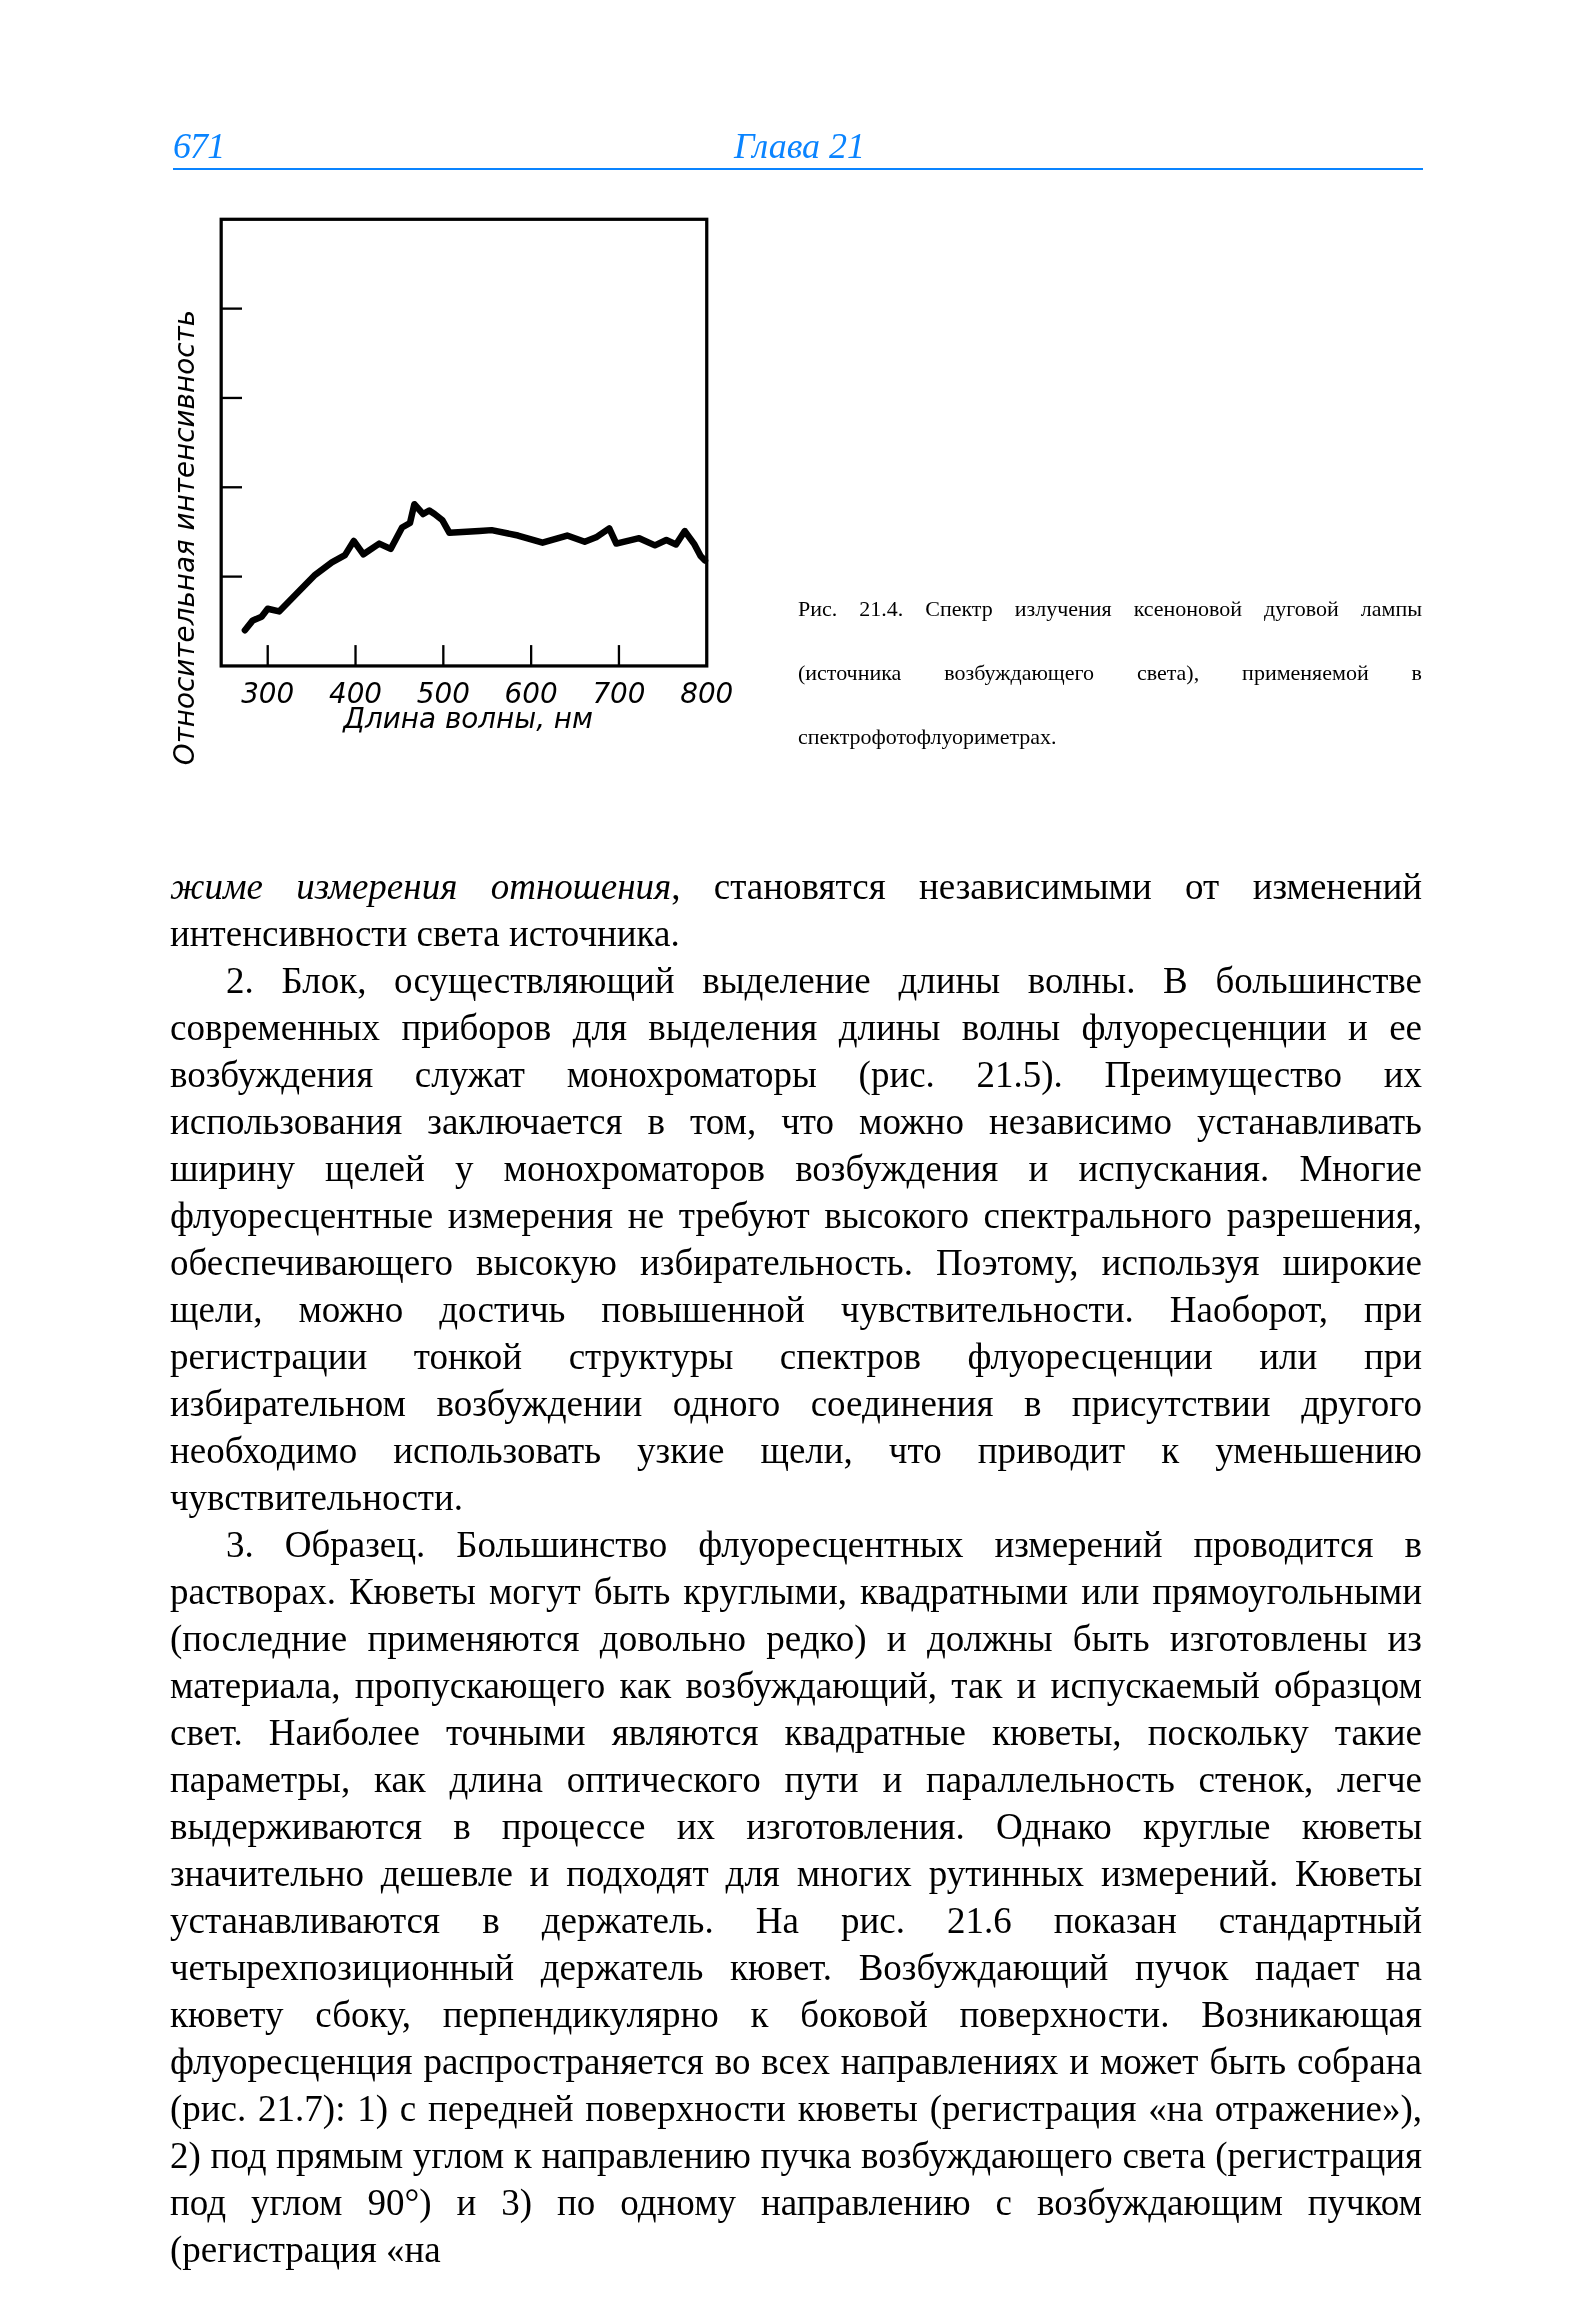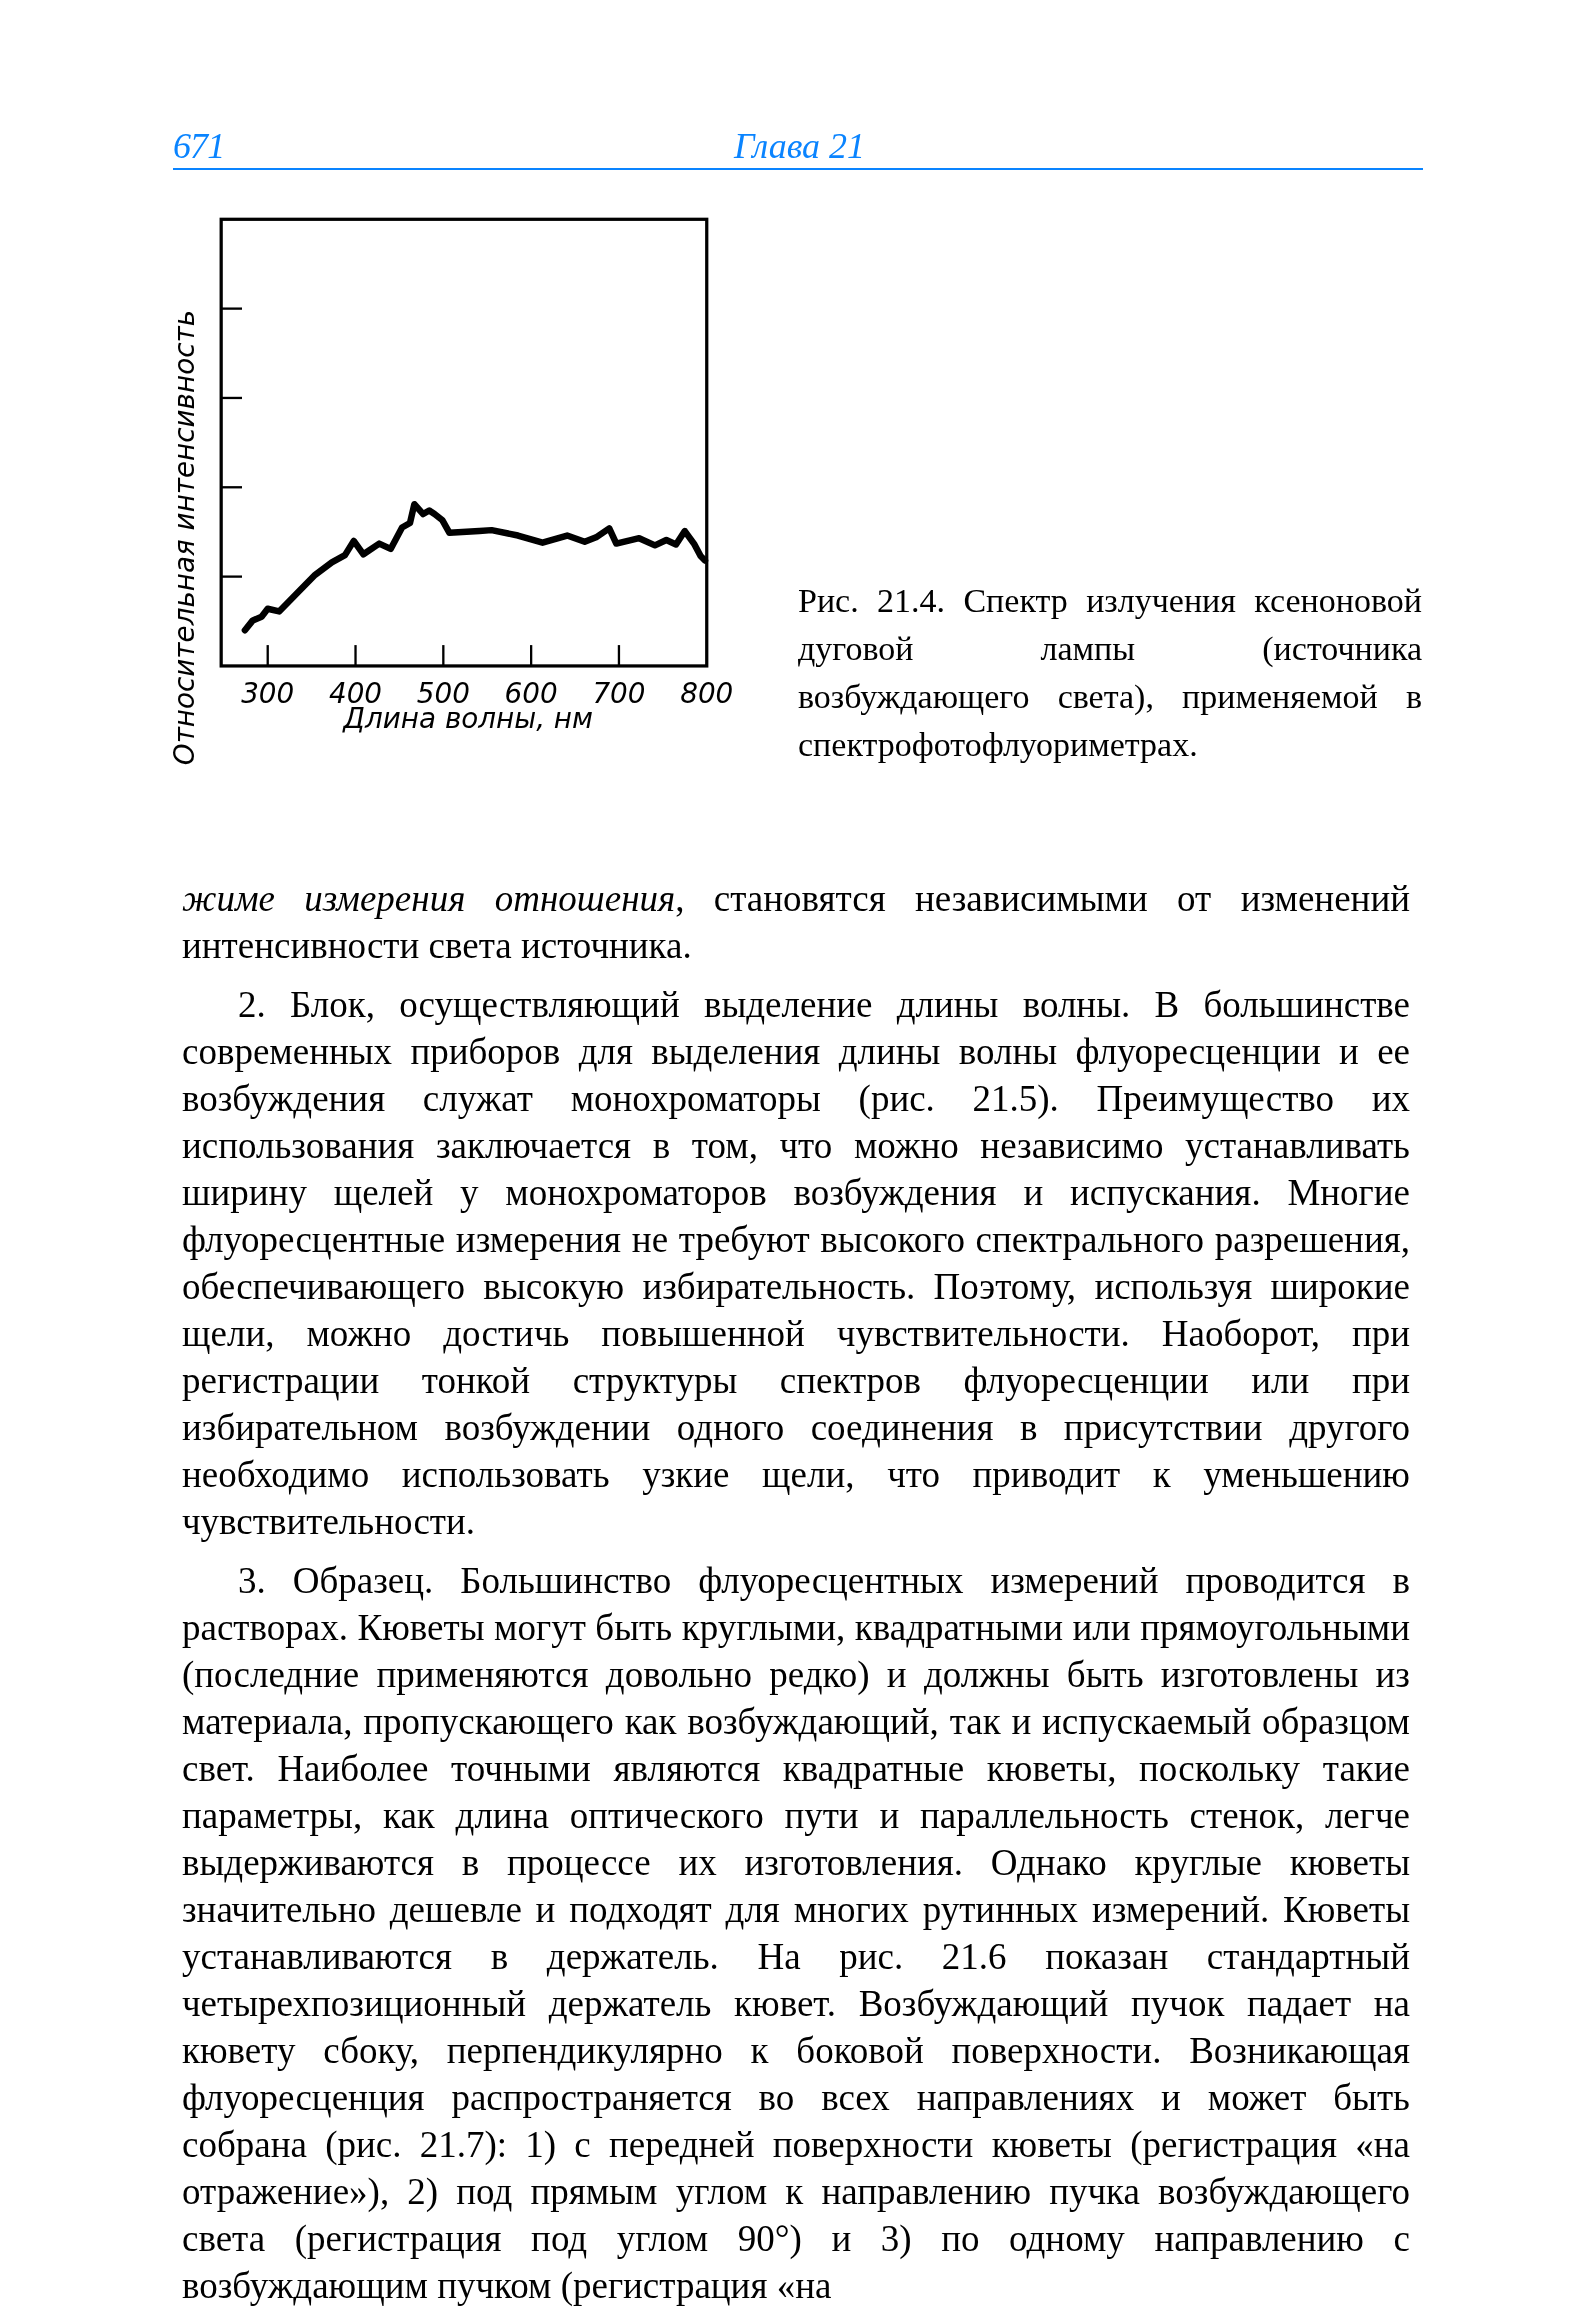--- a/index.html
+++ b/index.html
@@ -13,25 +13,25 @@
                color: #0a84ff; }
     .head-rule { position: absolute; left: 173px; top: 168px; width: 1250px; height: 2.3px; background: #0a84ff; }
 
     .figure { position: absolute; left: 162px; top: 204px; width: 603px; height: 556px; }
     .figure svg { position: absolute; left: 0; top: 0; overflow: visible; }
     .axis-title-y { font-family: "DejaVu Sans", sans-serif; font-style: italic; font-size: 60px; }
     .axis-title-x { font-family: "DejaVu Sans", sans-serif; font-style: italic; font-size: 60px; }
     .tick-label { font-family: "DejaVu Sans", sans-serif; font-style: italic; font-size: 60px; }
 
     .caption { position: absolute; left: 798px; top: 577px; width: 624px;
-               font-size: 34px; line-height: 48px; text-align: justify; }
+               font-size: 22px; line-height: 64px; text-align: justify; }
 
     .body-text { position: absolute; left: 170px; top: 863px; width: 1252px;
                  font-size: 37px; line-height: 47px; text-align: justify; }
-    .body-text p { margin: 12px; }
+    .body-text p { margin: 0; }
     .body-text p.indent { text-indent: 56px; }
     .body-text em { font-style: italic; }
   </style>
 </head>
 <body>
 
 <div class="running-head">
   <span class="page-num">671</span>
   <span class="chapter">Глава 21</span>
 </div>

